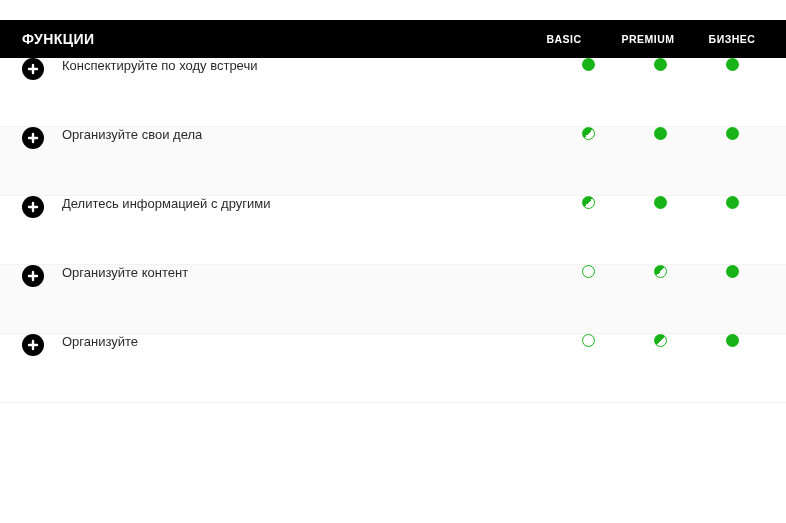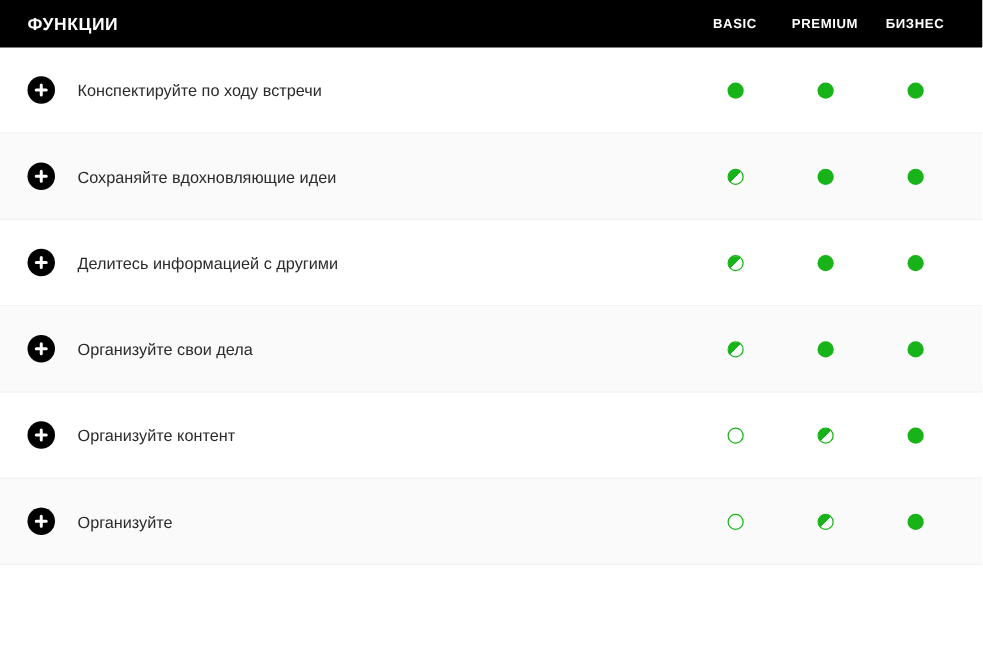--- a/index.html
+++ b/index.html
@@ -10,45 +10,46 @@
     height: 523px;
     overflow: hidden;
   }
   .header {
     background: #000000;
     height: 38px;
     display: flex;
     align-items: center;
     padding: 0 18px 0 22px;
     color: #ffffff;
+    margin-top: 20px;
   }
   .header-title {
     font-size: 14px;
     font-weight: 700;
     letter-spacing: 0.5px;
     flex: 1;
   }
   .header-cols {
     display: flex;
-    gap: 0;
+    gap: 12px;
   }
   .header-col {
     width: 72px;
     text-align: center;
     font-size: 10.5px;
     font-weight: 700;
     letter-spacing: 0.5px;
   }
   .rows {
     display: flex;
     flex-direction: column;
   }
   .row {
     display: flex;
-    align-items: center;
+    align-items: flex-start;
     height: 69px;
     padding: 0 18px 0 22px;
     border-bottom: 1px solid #f2f2f2;
   }
   .row:nth-child(even) {
     background: #fafafa;
   }
   .expand {
     width: 22px;
     height: 22px;
@@ -126,59 +127,40 @@
           <div class="dot dot-full"></div>
         </div>
       </div>
     </div>
     <div class="row">
       <div class="expand">
         <svg width="12" height="12" viewBox="0 0 12 12">
           <path d="M6 2v8M2 6h8" stroke="#ffffff" stroke-width="2.4" stroke-linecap="round"></path>
         </svg>
       </div>
-      <div class="row-label">Сохраняйте вдохновляющие идеи</div>
+      <div class="row-label">Организуйте свои дела</div>
       <div class="dots">
         <div class="dot-cell">
           <div class="dot dot-half"></div>
         </div>
         <div class="dot-cell">
           <div class="dot dot-full"></div>
         </div>
         <div class="dot-cell">
           <div class="dot dot-full"></div>
         </div>
       </div>
     </div>
     <div class="row">
       <div class="expand">
         <svg width="12" height="12" viewBox="0 0 12 12">
           <path d="M6 2v8M2 6h8" stroke="#ffffff" stroke-width="2.4" stroke-linecap="round"></path>
         </svg>
       </div>
       <div class="row-label">Делитесь информацией с другими</div>
-      <div class="dots">
-        <div class="dot-cell">
-          <div class="dot dot-half"></div>
-        </div>
-        <div class="dot-cell">
-          <div class="dot dot-full"></div>
-        </div>
-        <div class="dot-cell">
-          <div class="dot dot-full"></div>
-        </div>
-      </div>
-    </div>
-    <div class="row">
-      <div class="expand">
-        <svg width="12" height="12" viewBox="0 0 12 12">
-          <path d="M6 2v8M2 6h8" stroke="#ffffff" stroke-width="2.4" stroke-linecap="round"></path>
-        </svg>
-      </div>
-      <div class="row-label">Организуйте свои дела</div>
       <div class="dots">
         <div class="dot-cell">
           <div class="dot dot-half"></div>
         </div>
         <div class="dot-cell">
           <div class="dot dot-full"></div>
         </div>
         <div class="dot-cell">
           <div class="dot dot-full"></div>
         </div>

